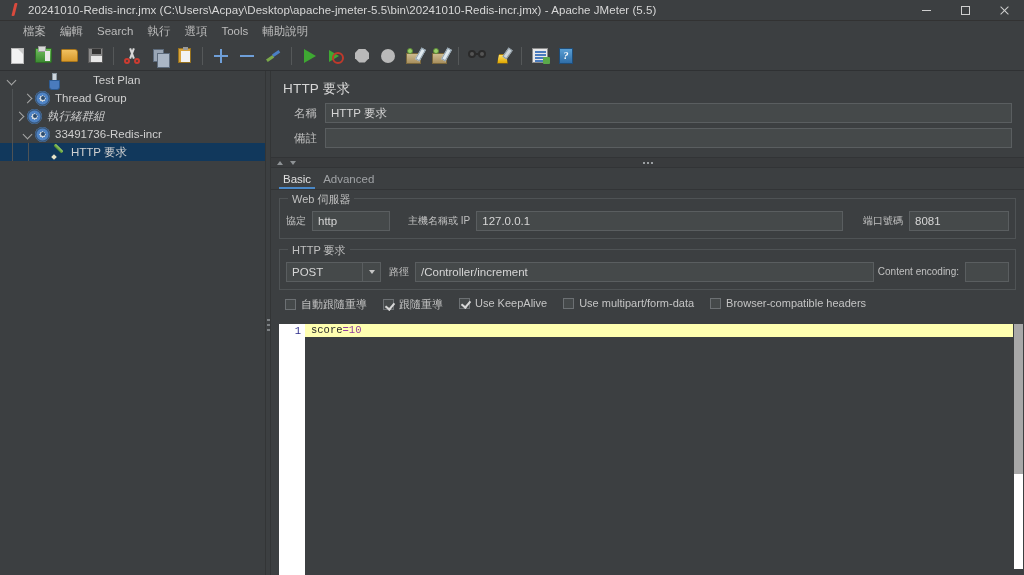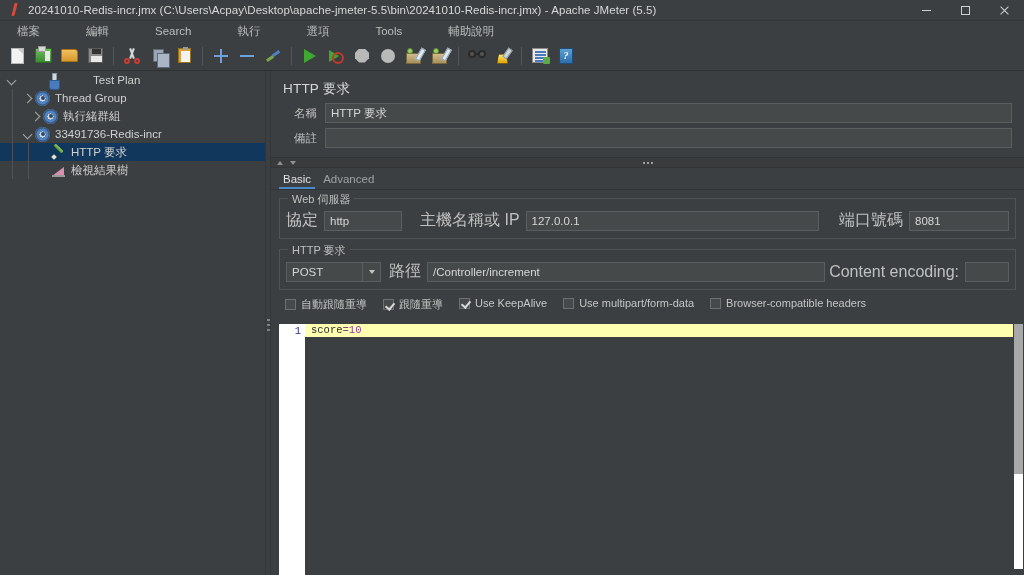--- a/index.html
+++ b/index.html
@@ -43,21 +43,21 @@
   .gl-close::before, .gl-close::after {
     content:""; position:absolute; left:0; top:5px; width:11px; height:1px;
     background:#cfcfcf;
   }
   .gl-close::before { transform: rotate(45deg); }
   .gl-close::after  { transform: rotate(-45deg); }
 
   
   .menubar {
     position: absolute; top: 21px; left: 0; width: 916px; height: 20px;
-    background: #3c3f41; display: flex; align-items: center; padding-left: 10px; gap: 32px;
+    background: #3c3f41; display: flex; align-items: center; padding-left: 16px;
   }
   .menu-item {
     font-size: 11.5px; color: #bbbbbb; padding: 2px 7px; white-space: nowrap;
   }
 
   
   .toolbar {
     position: absolute; top: 41px; left: 0; width: 1024px; height: 30px;
     background: #3c3f41; display: flex; align-items: center; padding-left: 4px;
     border-bottom: 1px solid #2f3133;
@@ -235,21 +235,21 @@
     border-bottom:1px solid #323436; }
   .tab { font-size:11.5px; color:#9fa2a5; padding:2px 6px 4px 6px; position:relative; }
   .tab.active { color:#e0e0e0; }
   .tab.active::after { content:""; position:absolute; left:2px; right:2px; bottom:0;
     height:2px; background:#4a88c7; }
 
   .group { margin: 8px 8px 0 8px; border:1px solid #4f5355; position:relative; padding: 11px 6px 7px 6px; }
   .group-legend { position:absolute; top:-7px; left:8px; background:#3c3f41; padding:0 4px;
     font-size:11px; color:#c0c0c0; }
   .grow { display:flex; align-items:center; height:21px; }
-  .gl-lab { font-size:16px; color:#c0c0c0; margin-right:6px; white-space:nowrap; flex:none; }
+  .gl-lab { font-size:10px; color:#c0c0c0; margin-right:6px; white-space:nowrap; flex:none; }
   .gi { height:20px; background:#45494a; border:1px solid #5a5e60; color:#d6d6d6;
     font-size:11.5px; padding:0 5px; display:flex; align-items:center; white-space:nowrap; overflow:hidden; }
   .gi.grow1 { flex:1; }
   .combo { height:20px; width:95px; background:#45494a; border:1px solid #5a5e60; display:flex;
     align-items:center; flex:none; }
   .combo .ctext { flex:1; font-size:11.5px; color:#d6d6d6; padding-left:5px; }
   .combo .carrow { width:18px; height:18px; border-left:1px solid #5a5e60; display:flex;
     align-items:center; justify-content:center; }
   .combo .carrow::after { content:""; width:0;height:0; border-style:solid;
     border-width:4px 3.5px 0 3.5px; border-color:#c5c5c5 transparent transparent transparent; }
@@ -408,47 +408,41 @@
         <span>Test Plan</span>
       </div>
 
       <div class="tree-row" style="padding-left:20px;">
         <span class="guide" style="left:12px;"></span>
         <span class="twisty collapsed"></span>
         <span class="tnode-icon ti-gear"></span>
         <span>Thread Group</span>
       </div>
 
-      <div class="tree-row" style="padding-left:28px;">
+      <div class="tree-row" style="padding-left:12px;font-style:italic;">
         <span class="guide" style="left:12px;"></span>
         <span class="twisty collapsed"></span>
         <span class="tnode-icon ti-gear"></span>
         <span>執行緒群組</span>
       </div>
 
       <div class="tree-row" style="padding-left:20px;">
         <span class="guide" style="left:12px;"></span>
         <span class="twisty expanded"></span>
         <span class="tnode-icon ti-gear"></span>
         <span>33491736-Redis-incr</span>
       </div>
 
       <div class="tree-row selected" style="padding-left:51px;">
         <span class="guide" style="left:12px;"></span>
         <span class="guide" style="left:28px;"></span>
         <span class="tnode-icon ti-pen"></span>
         <span>HTTP 要求</span>
       </div>
 
-      <div class="tree-row" style="padding-left:51px;">
-        <span class="guide" style="left:12px;"></span>
-        <span class="guide" style="left:28px;"></span>
-        <span class="tnode-icon ti-chart"></span>
-        <span>檢視結果樹</span>
-      </div>
     </div>
 
     <div class="splitter">
       <div class="split-grip">
         <span></span>
           <span></span>
           <span></span>
       </div>
     </div>
 

